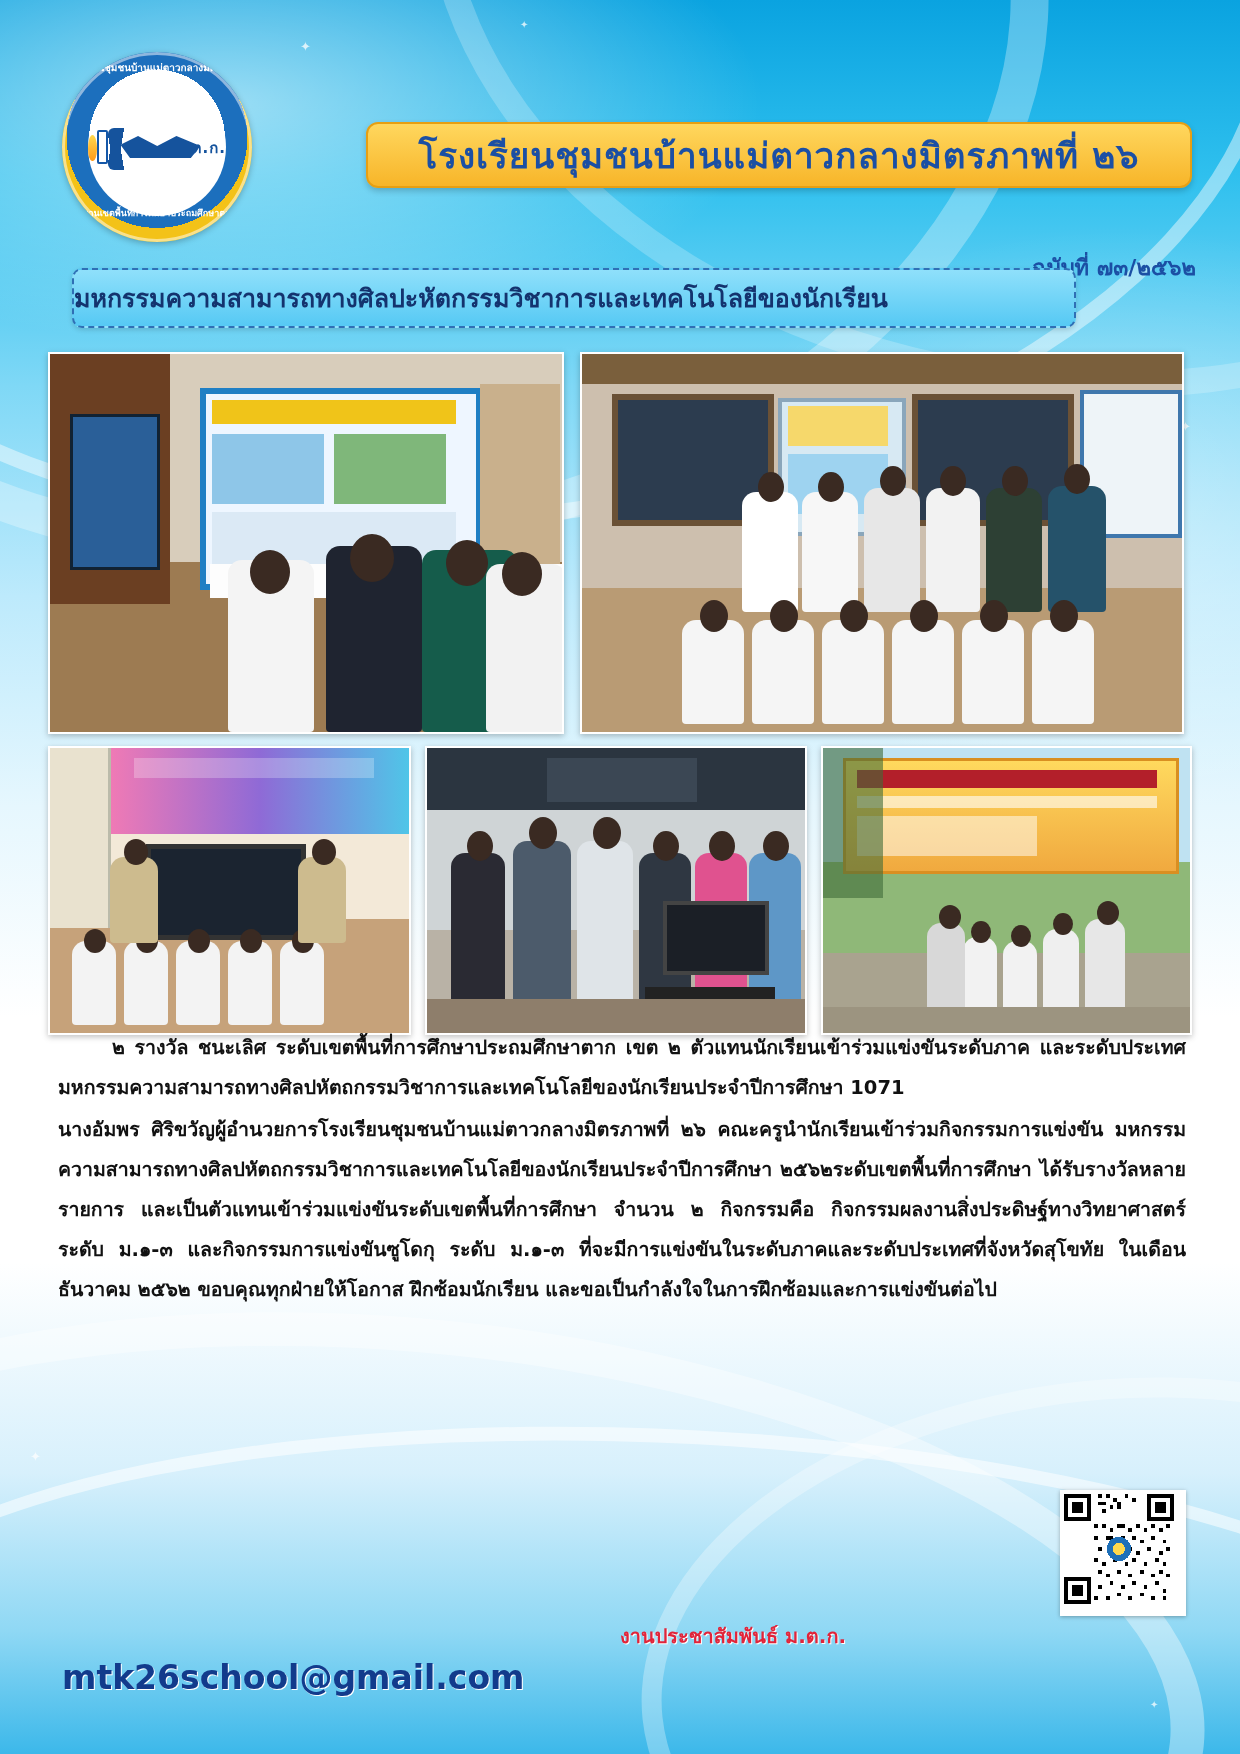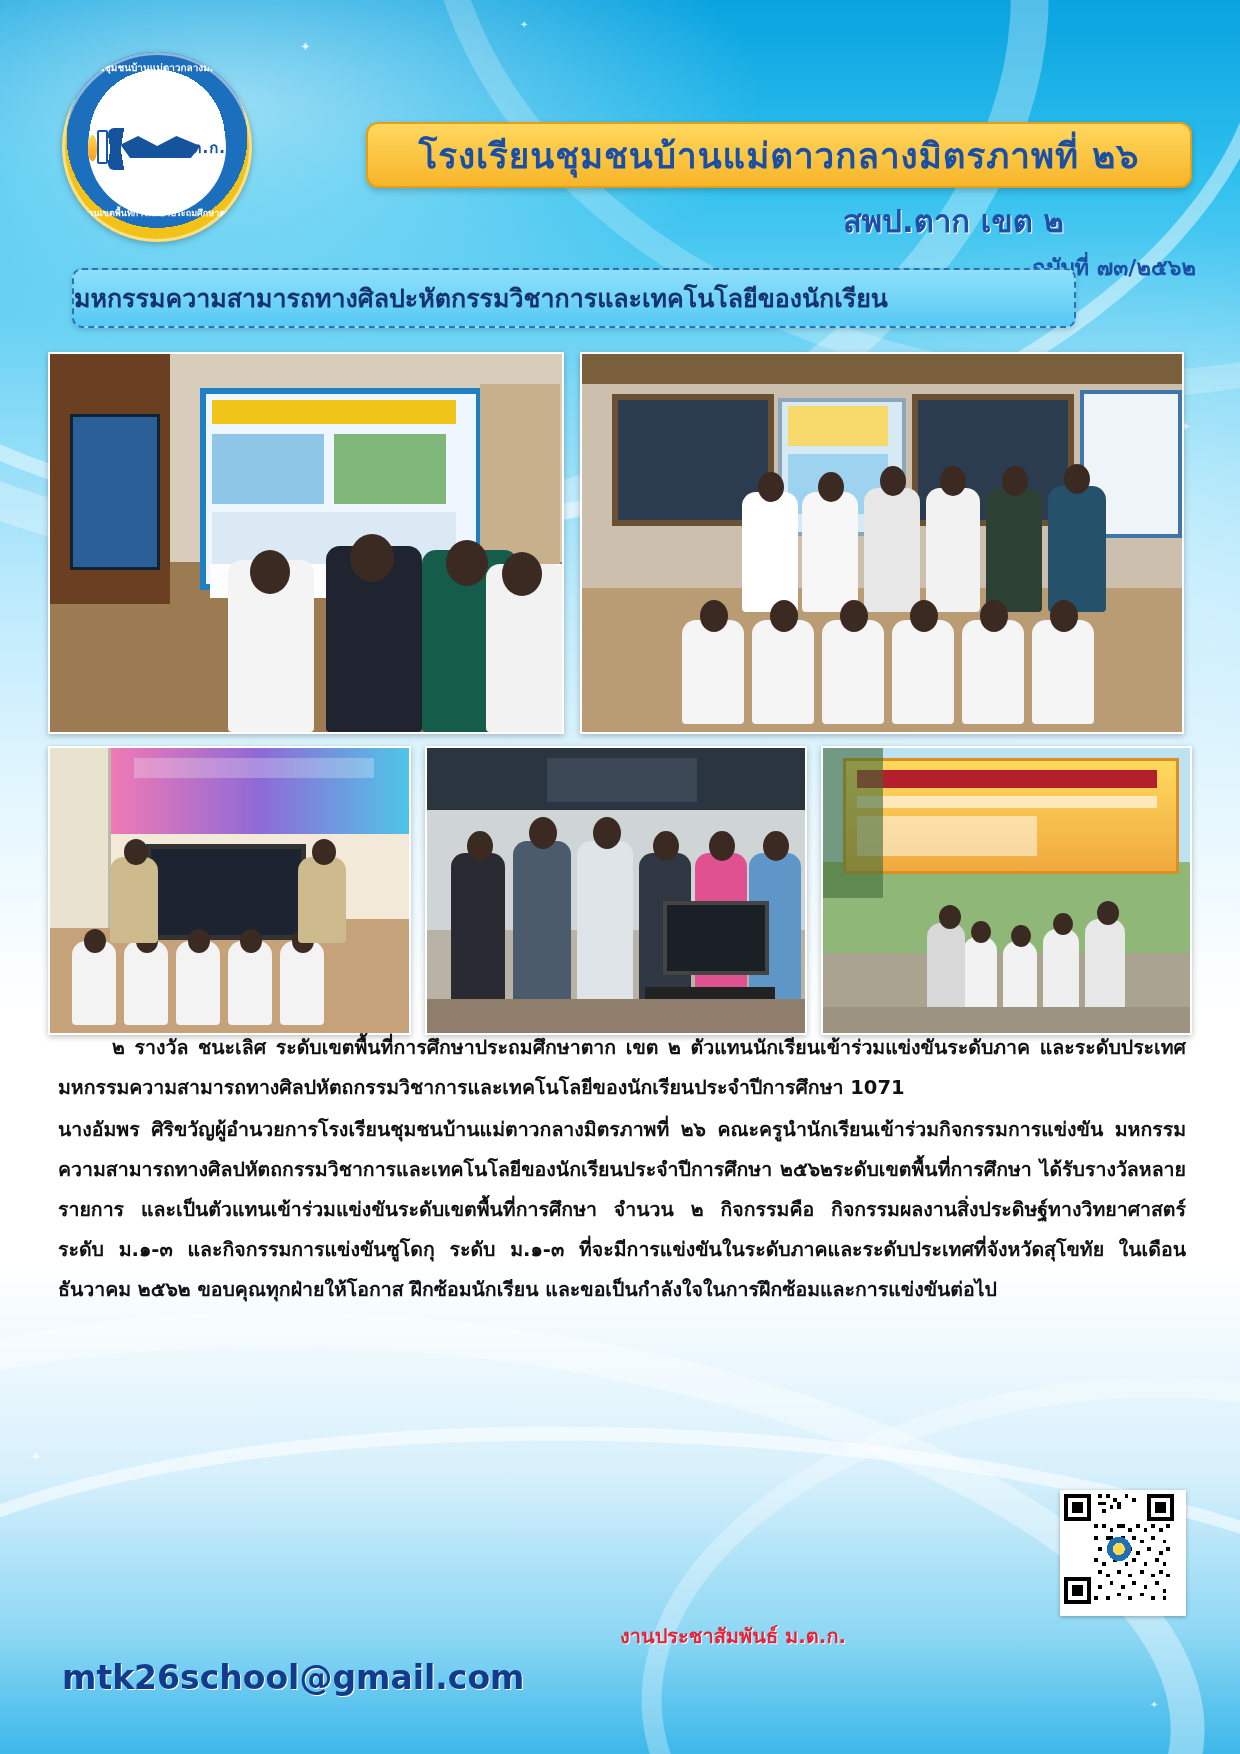--- a/index.html
+++ b/index.html
@@ -174,21 +174,20 @@
         <div class="mtk">ม.ต.ก.</div>
       </div>
       <div class="arc-bot">สำนักงานเขตพื้นที่การศึกษาประถมศึกษาตาก เขต ๒</div>
     </div>
 
 
     <div class="title-bar">
       <span>โรงเรียนชุมชนบ้านแม่ตาวกลางมิตรภาพที่ ๒๖</span>
     </div>
 
-    <div class="subtitle">สพป.ตาก เขต ๒</div>
     <div class="issue">ฉบับที่ ๗๓/๒๕๖๒</div>
   </div>
 
   <div class="headline">
     <span>มหกรรมความสามารถทางศิลปะหัตกรรมวิชาการและเทคโนโลยีของนักเรียน</span>
   </div>
 
   <div class="photos">
 
     <div class="row1">

